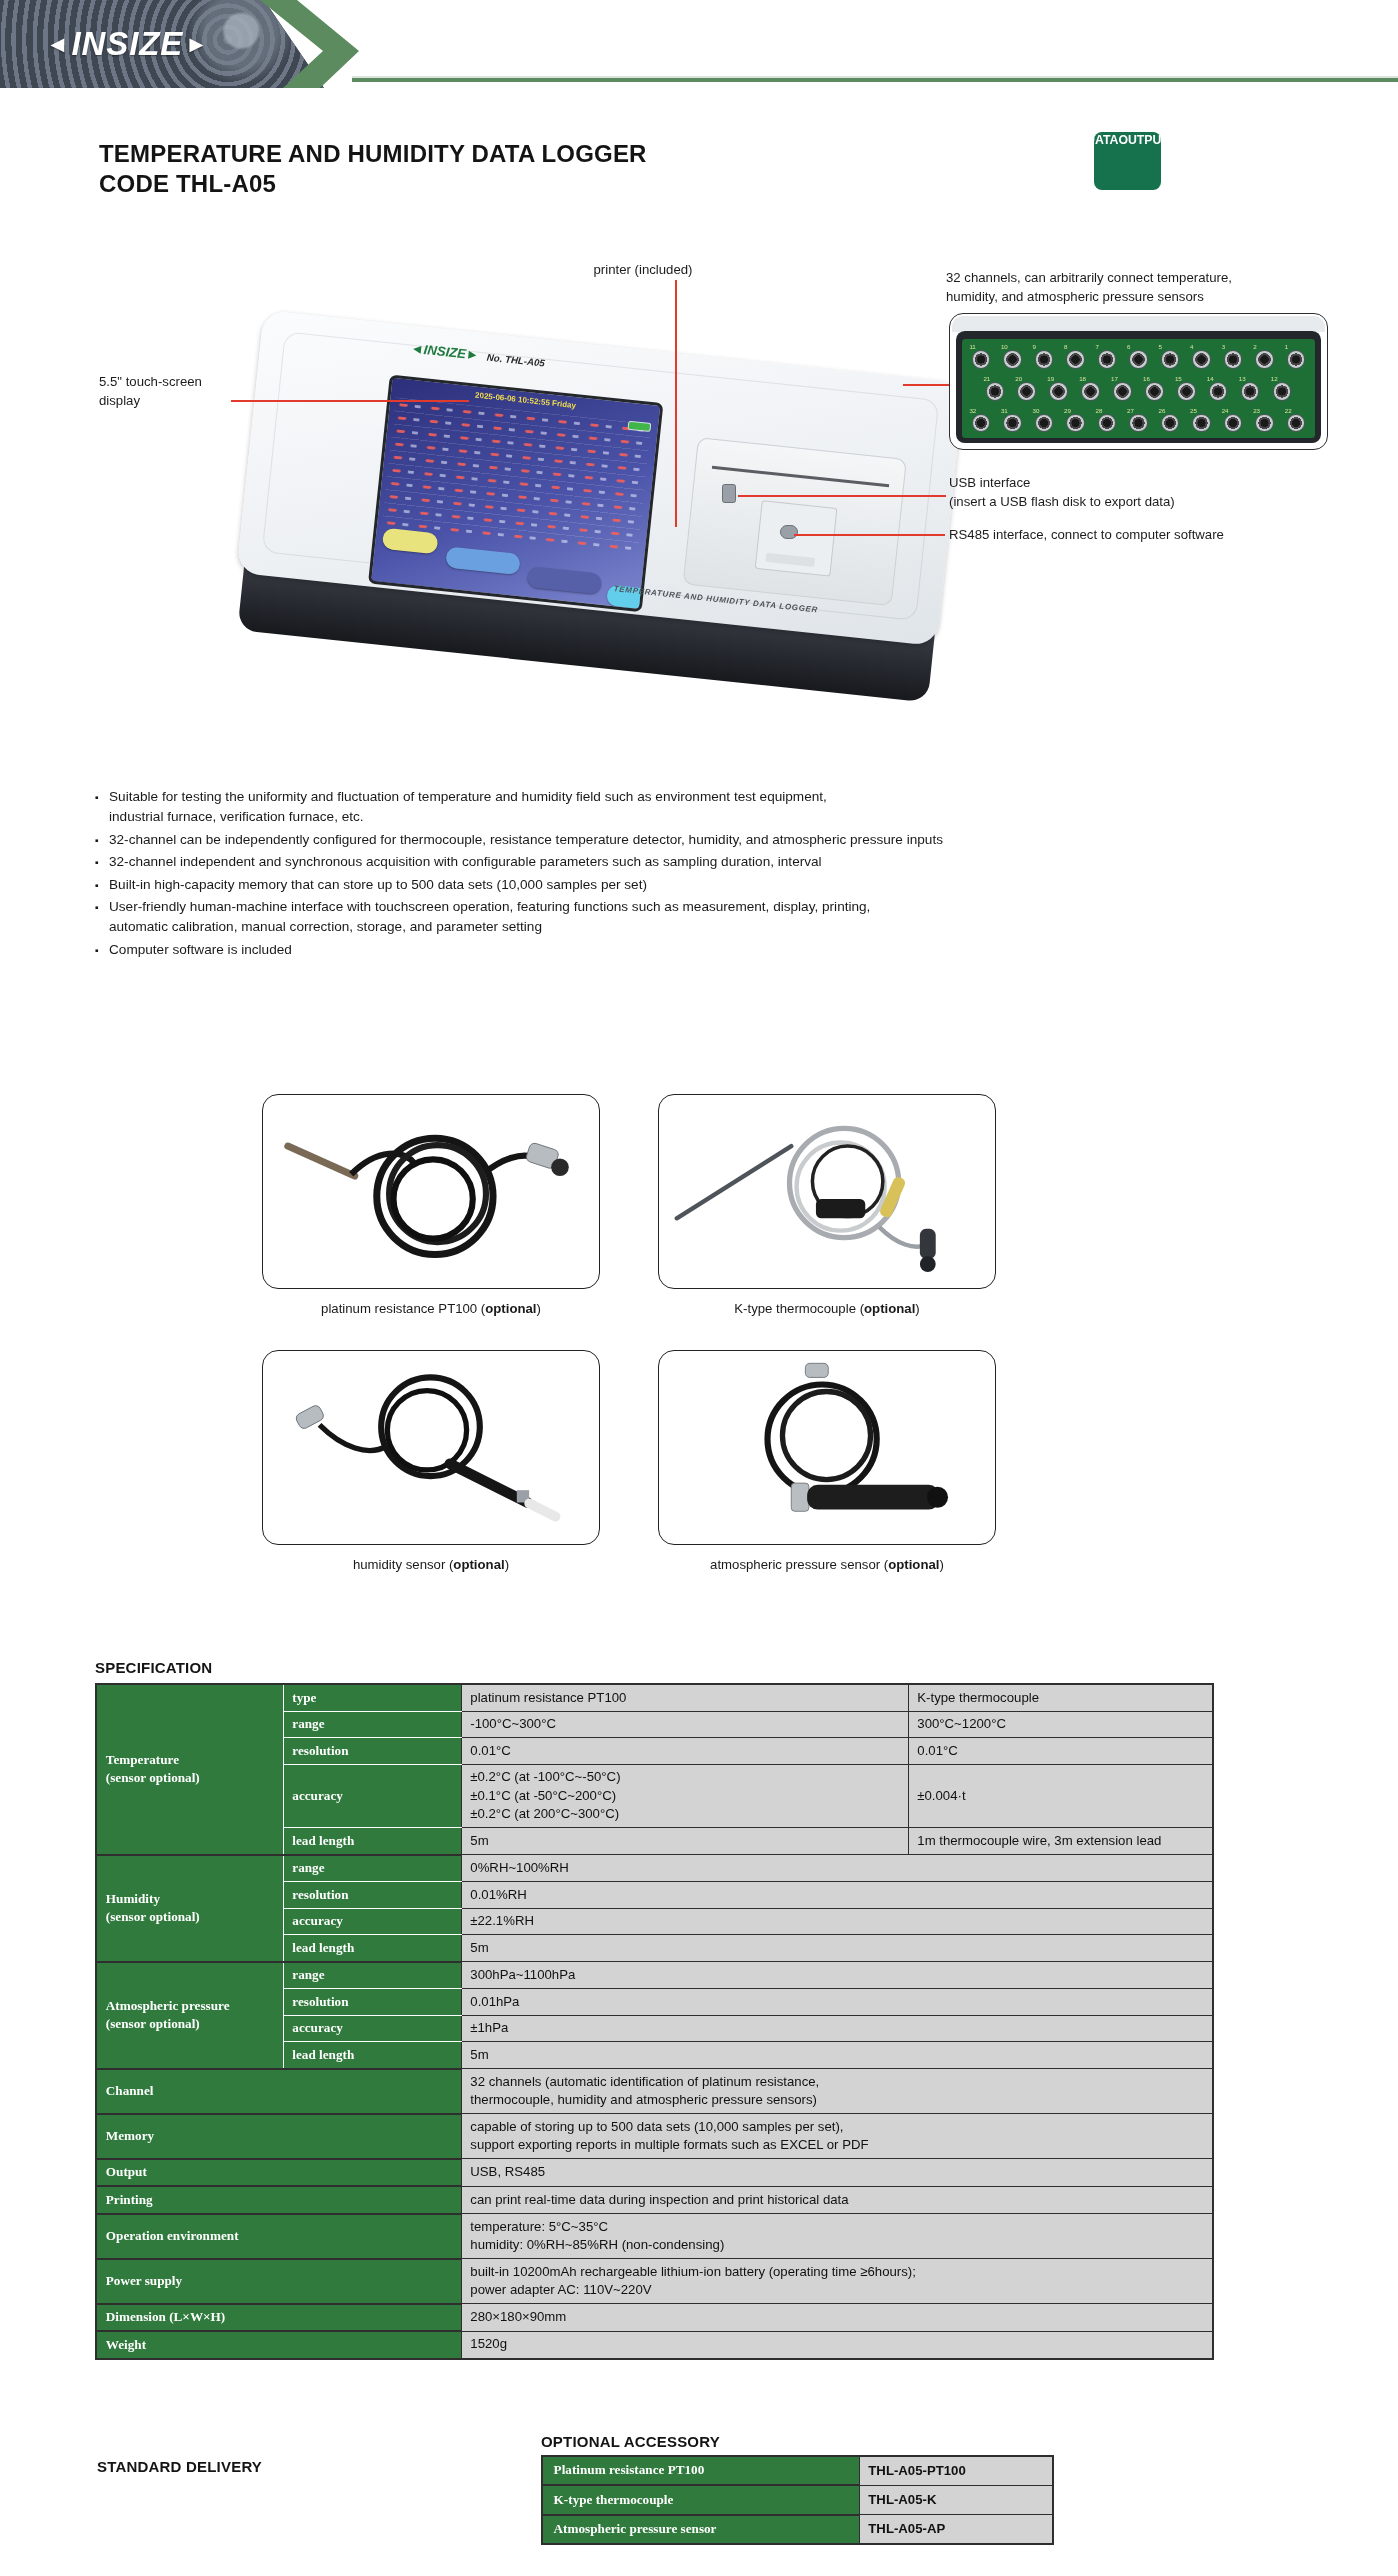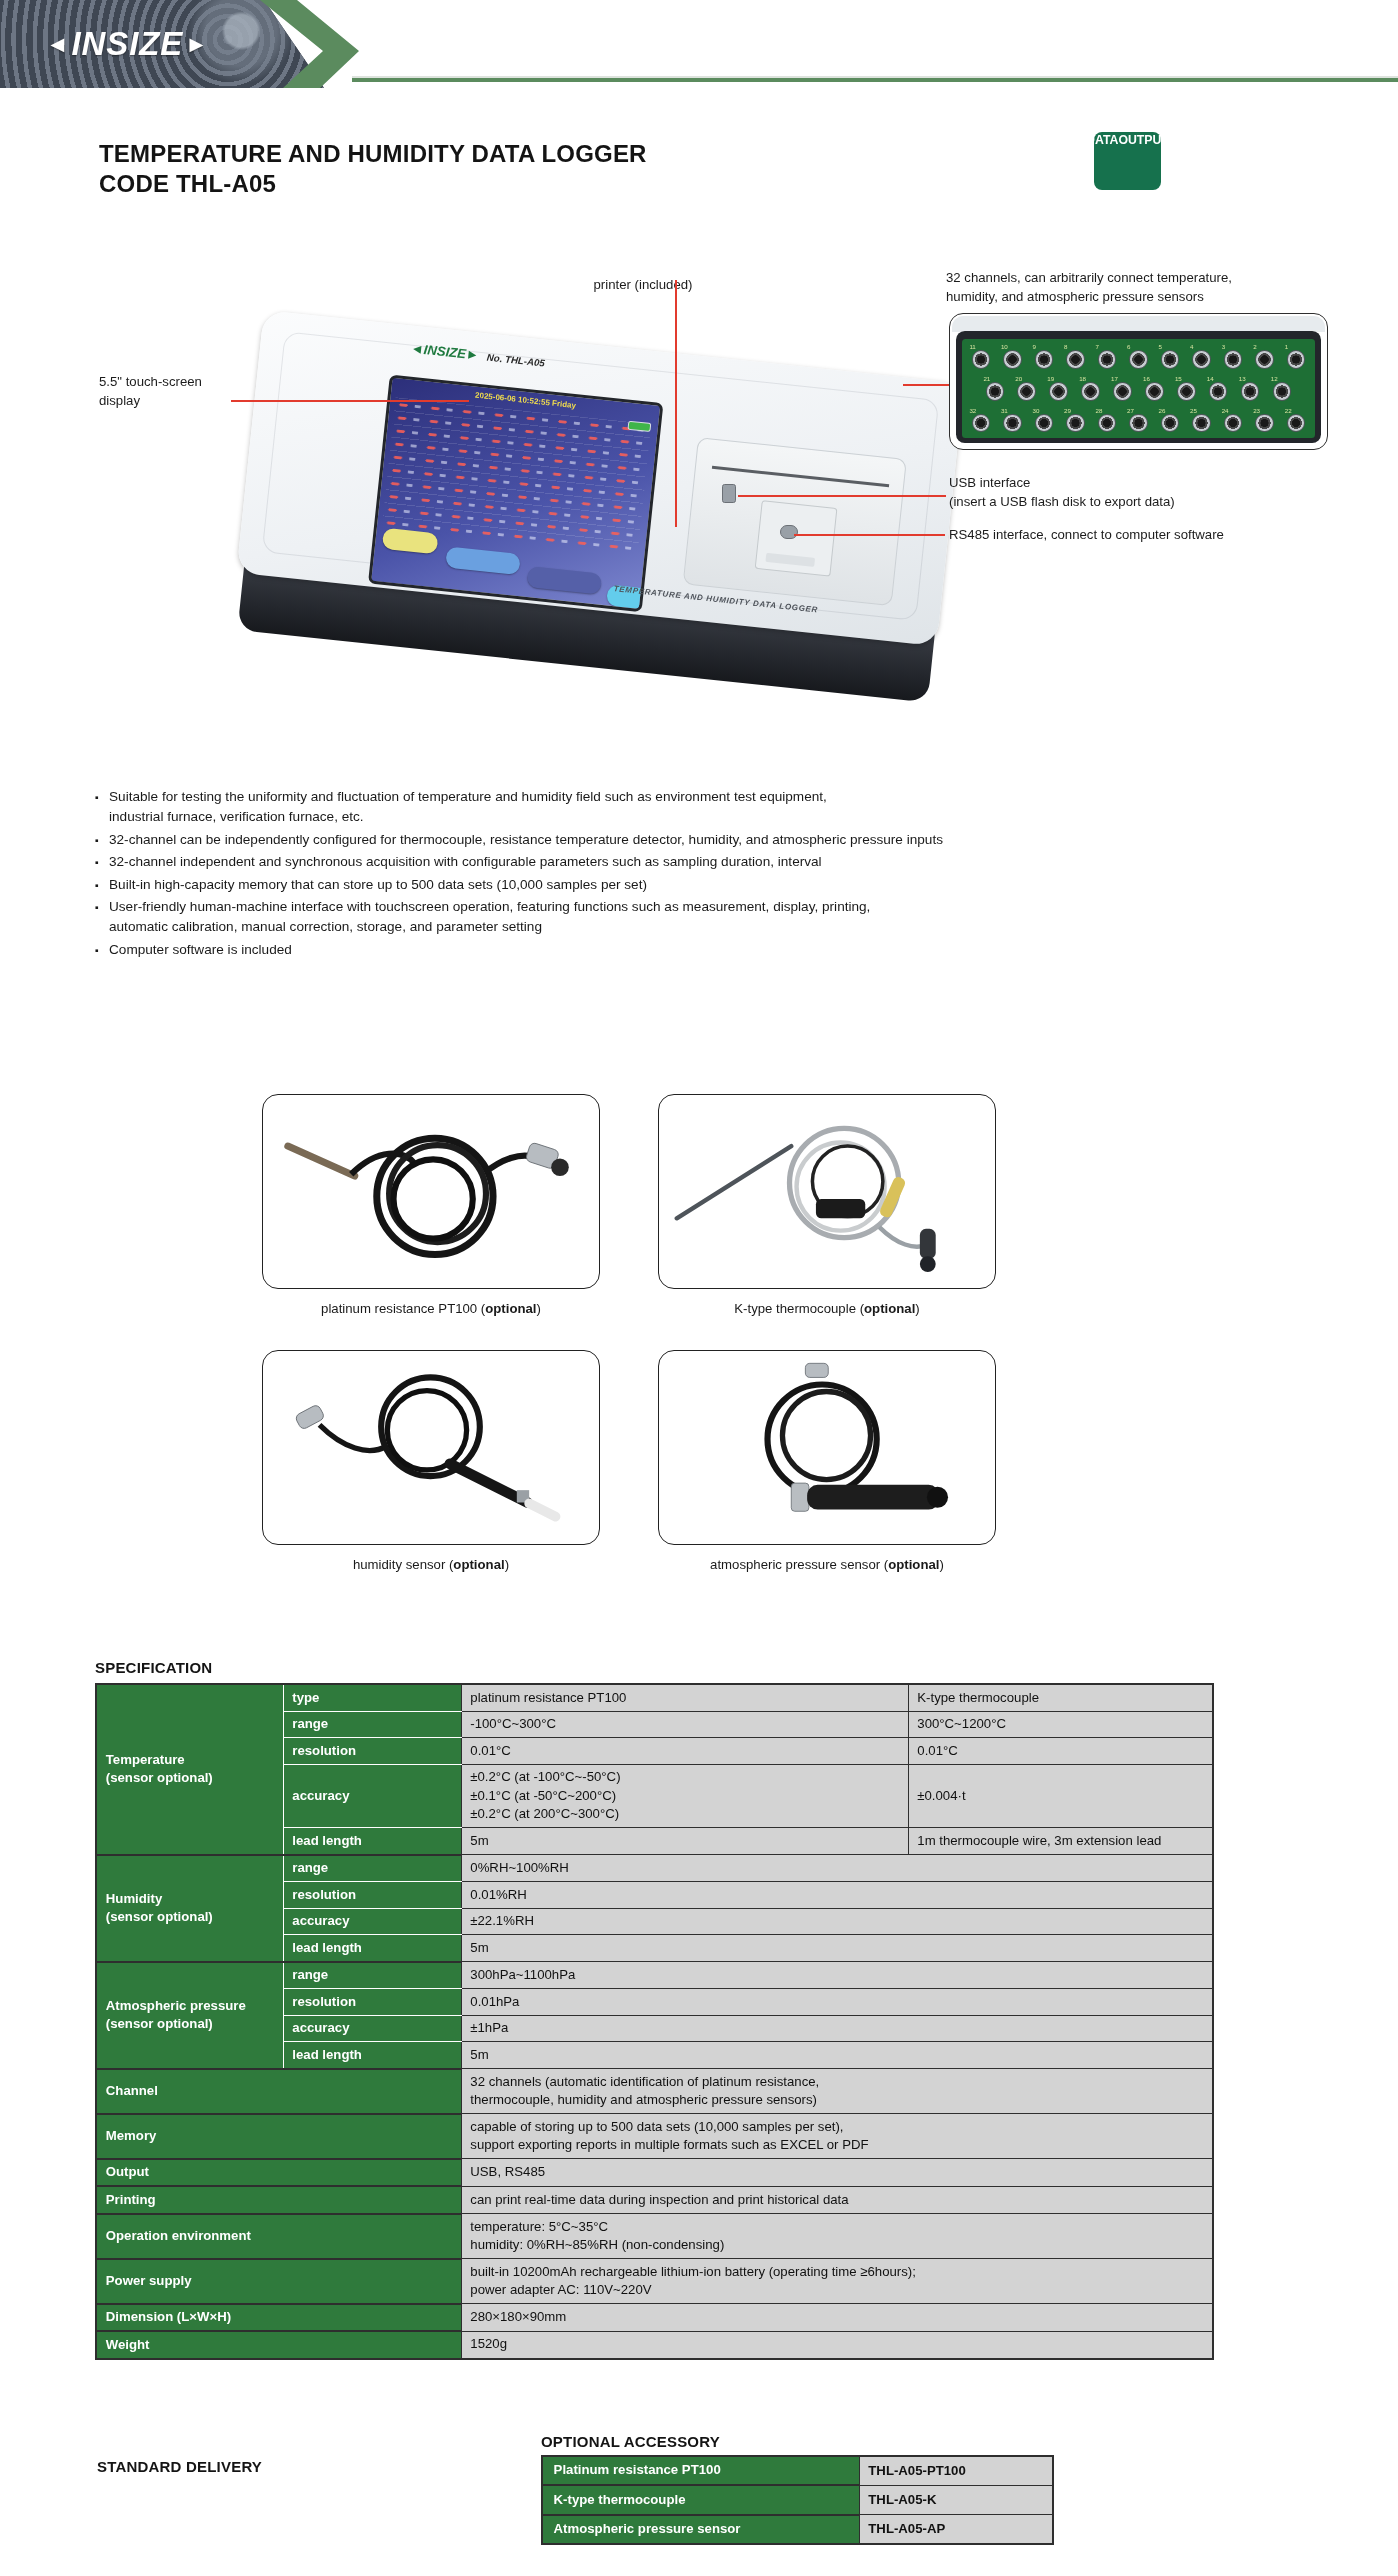--- a/index.html
+++ b/index.html
@@ -117,21 +117,21 @@
   .sensor-box { border:1.8px solid #222; border-radius:16px; background:#fff; overflow:hidden; }
   .sensor-caption { font-size:13.2px; text-align:center; color:#1a1a1a; }
   .sensor-caption b { font-weight:bold; }
 
   
   .sec-heading { font-size:15px; font-weight:bold; color:#141414; letter-spacing:0.2px; }
   table.spec { border-collapse:collapse; table-layout:fixed; width:1116px; border:2.6px solid #2e2e2e; }
   table.small-t { border-collapse:collapse; table-layout:fixed; border:2.6px solid #2e2e2e; }
   td.g {
     background:#2f7a3c; color:#fff; font-weight:bold; font-size:13.2px;
-    padding:3.5px 8.8px; border:1.8px solid #fff; border-right:1.8px solid #2e2e2e; line-height:18.5px; vertical-align:middle;
+    padding:3.5px 8.8px; border:1.8px solid #fff; border-right:1.8px solid #2e2e2e; line-height:18.5px; vertical-align:middle;font-family:Liberation Serif, serif;
   }
   td.g1 { border-right-color:#fff; }
   td.v {
     background:#d3d3d3; color:#111; font-size:13.2px; padding:3.5px 8.8px;
     border:1.8px solid #2e2e2e; line-height:18.5px; vertical-align:middle;
   }
   tr.gb td.g { border-top:2.6px solid #2e2e2e; }
 
   #spec-heading { left:95px; top:1659px; }
   #spec-table { left:95px; top:1683px; }
@@ -182,21 +182,21 @@
     </div>
     <div id="device-printer">
       <div id="printer-slot"></div>
       <div id="printer-hatch"></div>
     </div>
     <div id="device-front-label">TEMPERATURE AND HUMIDITY DATA LOGGER</div>
   </div>
   <div class="abs side-port" style="left:722px; top:484px; width:14px; height:19.4px;"></div>
   <div class="abs side-port" style="left:780px; top:525px; width:17.6px; height:14px; border-radius:7px;"></div>
 
-  <div class="abs callout" style="left:568px; top:261px; width:150px; text-align:center;margin-top:15px;">printer (included)</div>
+  <div class="abs callout" style="left:568px; top:261px; width:150px; text-align:center;">printer (included)</div>
   <div class="rline" style="left:675px; top:280px; width:1.8px; height:247px;"></div>
 
   <div class="abs callout" style="left:99px; top:373px; width:132px;">
     <div>5.5" touch-screen</div>
     <div>display</div>
   </div>
   <div class="rline" style="left:231px; top:400px; width:238px; height:1.8px;"></div>
 
   <div class="abs callout" style="left:946px; top:269px; width:414px;">
     <div>32 channels, can arbitrarily connect temperature,</div>

